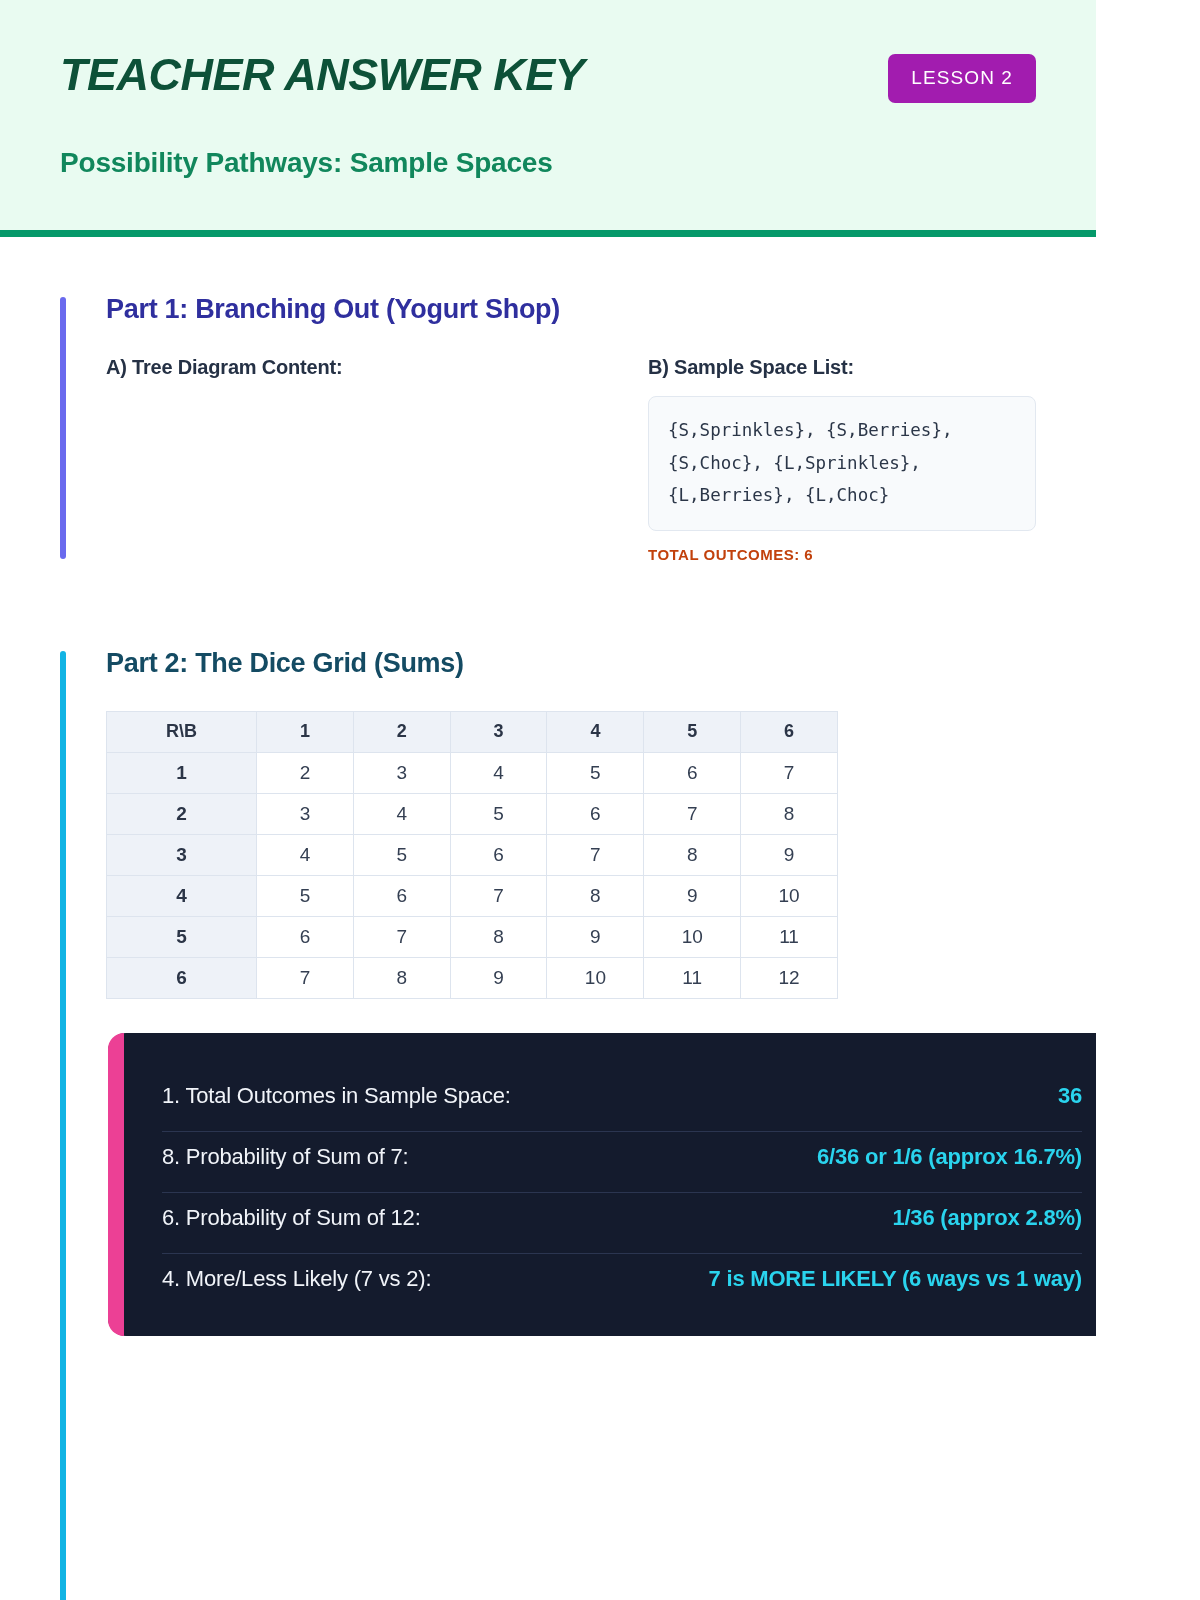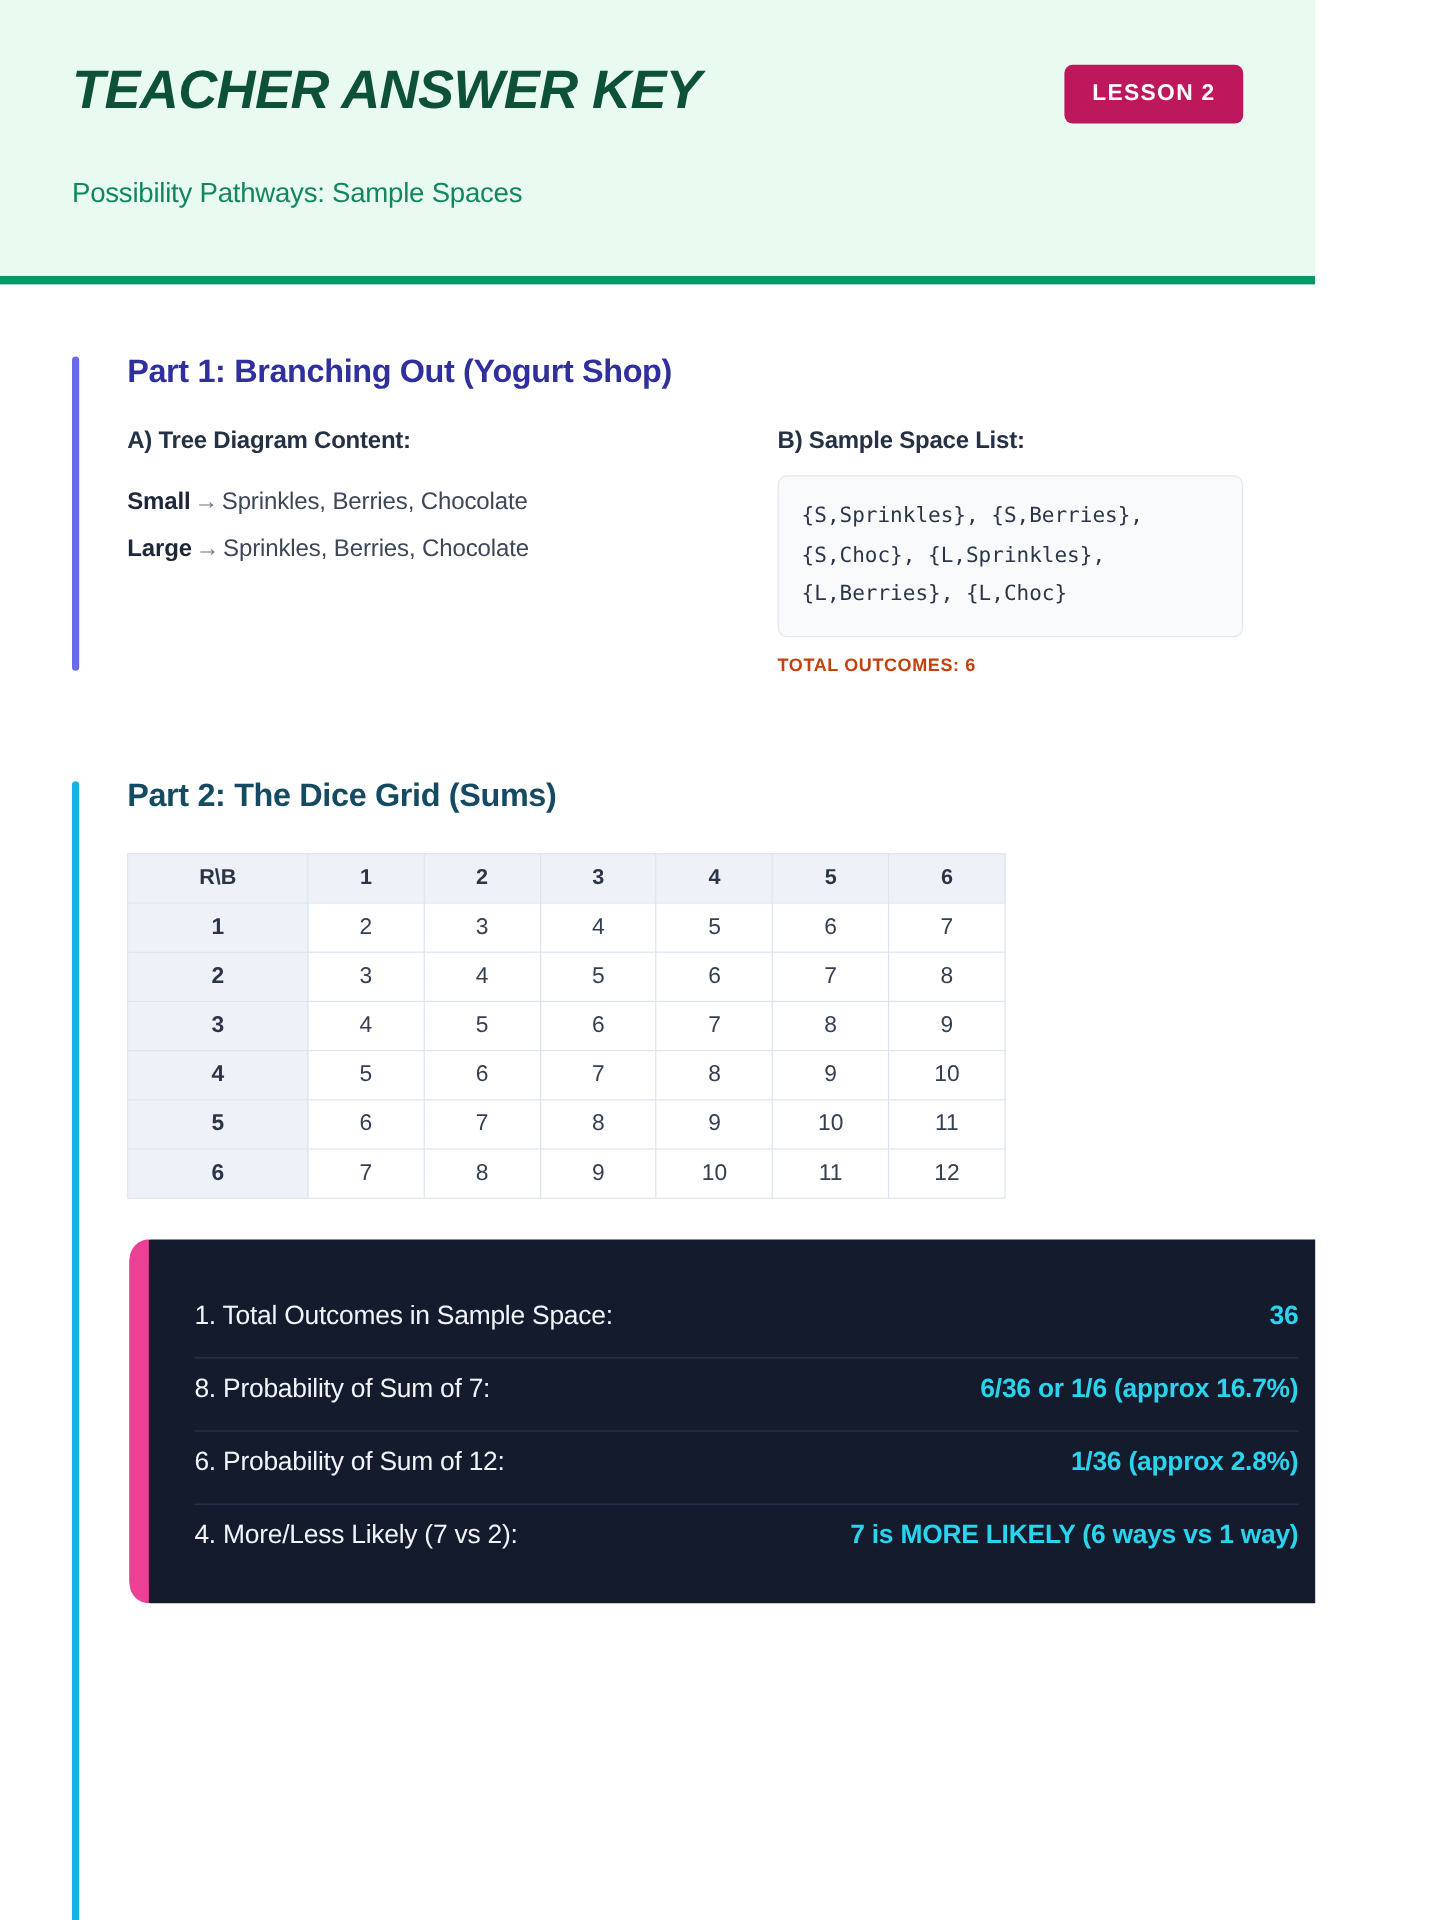--- a/index.html
+++ b/index.html
@@ -35,34 +35,34 @@
   .main-title {
     font-size: 45px;
     font-weight: 800;
     font-style: italic;
     letter-spacing: -0.5px;
     color: #0d5138;
     line-height: 1;
     white-space: nowrap;
   }
   .lesson-badge {
-    background: #be185d;
+    background: #a21caf;
     color: #ffffff;
     font-size: 19px;
-    font-weight: 700;
+    font-weight: 400;
     letter-spacing: 1.1px;
     padding: 13px 23px 14px 23px;
     border-radius: 7px;
     white-space: nowrap;
     margin-top: 2px;
   }
   .sub-title {
     margin-top: 44px;
-    font-size: 23px;
-    font-weight: 400;
+    font-size: 28px;
+    font-weight: 700;
     color: #11875c;
     letter-spacing: -0.2px;
   }
 
   
   .body-wrap {
     padding: 0 60px;
   }
 
   .section {
@@ -247,28 +247,20 @@
   <div class="body-wrap">
 
     <div class="section">
       <div class="section-bar purple"></div>
       <div class="section-title purple">Part 1: Branching Out (Yogurt Shop)</div>
 
       <div class="p1-cols">
 
         <div class="p1-col-a">
           <div class="col-head">A) Tree Diagram Content:</div>
-          <div class="tree-lines">
-            <div class="tree-line">
-              <span class="sz">Small</span><span class="arrow">→</span><span>Sprinkles, Berries, Chocolate</span>
-            </div>
-            <div class="tree-line">
-              <span class="sz">Large</span><span class="arrow">→</span><span>Sprinkles, Berries, Chocolate</span>
-            </div>
-          </div>
         </div>
 
         <div class="p1-col-b">
           <div class="col-head">B) Sample Space List:</div>
           <div class="code-box">{S,Sprinkles}, {S,Berries}, {S,Choc}, {L,Sprinkles}, {L,Berries}, {L,Choc}</div>
           <div class="total-line">TOTAL OUTCOMES: 6</div>
         </div>
 
       </div>
     </div>

